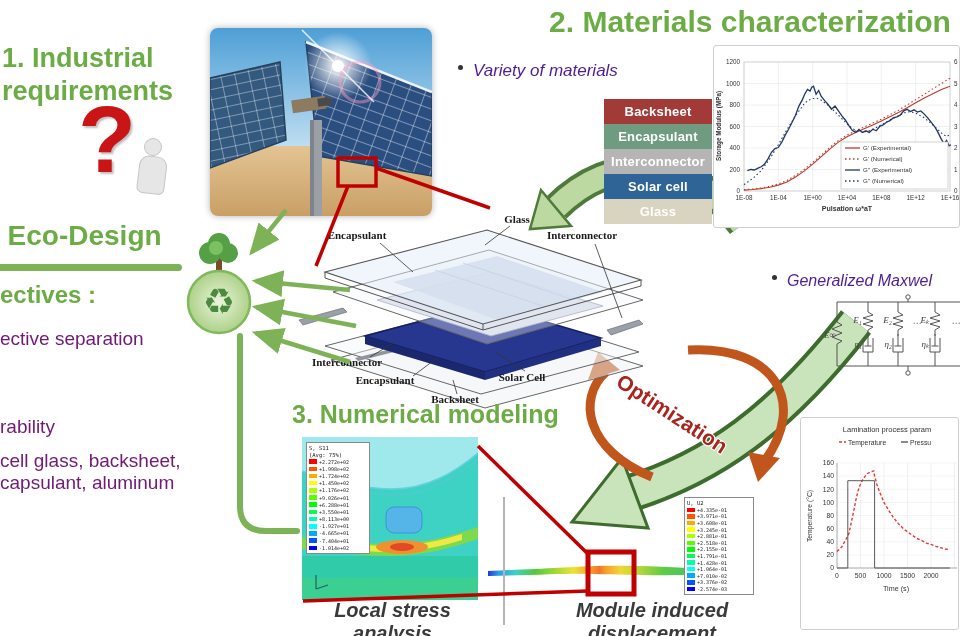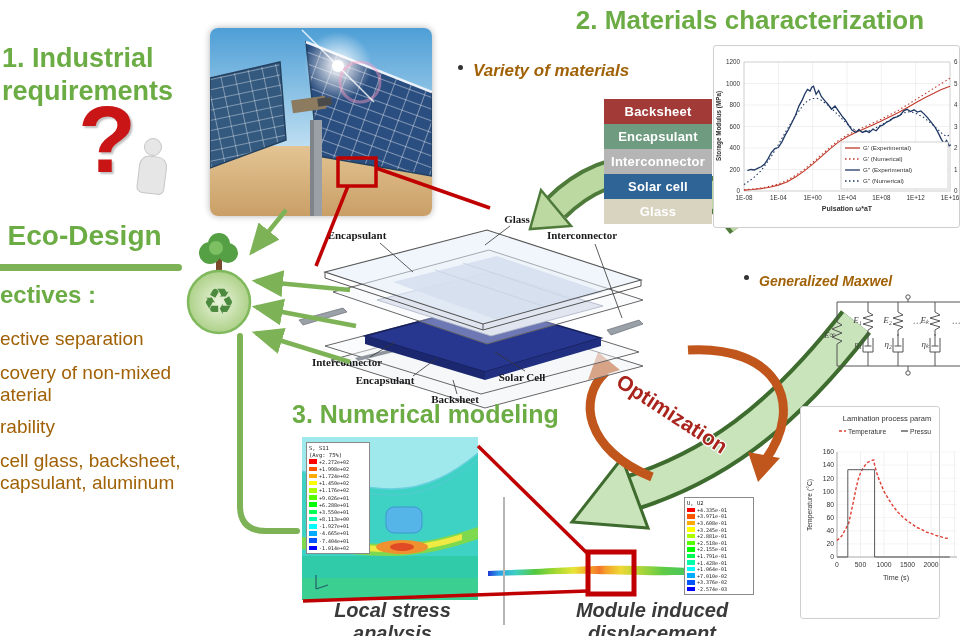--- a/index.html
+++ b/index.html
@@ -3,32 +3,32 @@
 <meta charset="utf-8">
 <style>
   html,body{margin:0;padding:0;background:#fff;}
   #page{position:relative;width:960px;height:636px;overflow:hidden;background:#fff;
         font-family:"Liberation Sans",sans-serif;}
   .abs{position:absolute;}
   .gtitle{color:#6CAC45;font-weight:bold;white-space:pre-line;}
   .nowrap{white-space:nowrap;}
   svg{display:block;}
   .bullet-dot{width:5px;height:5px;border-radius:50%;background:#333;margin:7px 10px 0 0;flex:0 0 auto;}
-  .bullet-row{display:flex;font-style:italic;font-weight:700;color:#a16207;font-size:17px;line-height:26px;}
+  .bullet-row{display:flex;font-style:italic;font-weight:400;color:#4c1d95;font-size:17px;line-height:26px;}
   .stack-row{width:108px;height:25px;display:flex;align-items:center;justify-content:center;
              color:#fff;font-size:13px;font-weight:600;letter-spacing:.2px;}
   .panel{background:#fff;border:1px solid #CFCFCF;border-radius:3px;box-sizing:border-box;}
   .fea-legend{position:absolute;background:#fff;border:1px solid #8a8a8a;padding:2px 2px;
               font-family:"DejaVu Sans Mono",monospace;color:#222;z-index:6;}
   .fea-title{font-size:5.5px;line-height:6.5px;}
   .fea-row{display:flex;align-items:center;}
   .fea-chip{display:inline-block;width:8px;height:4.5px;margin-right:2px;flex:0 0 auto;}
   .fea-val{font-size:5px;}
   .caption{font-style:italic;font-weight:600;color:#3A3A3A;font-size:20px;text-align:center;}
-  .obj-item{color:#a16207;font-size:19px;line-height:1.16;white-space:pre-line;}
+  .obj-item{color:#701a75;font-size:19px;line-height:1.16;white-space:pre-line;}
   .qmark{font-size:95px;font-weight:bold;color:#C91515;line-height:1;
          text-shadow:2px 2px 2px rgba(0,0,0,.25);}
   .person-head{width:16px;height:16px;border-radius:50%;background:#E6E6E6;border:1px solid #C6C6C6;}
   .person-body{width:26px;height:36px;border-radius:10px 10px 6px 6px;background:#E6E6E6;
                border:1px solid #C6C6C6;transform:rotate(7deg);}
   .opt-text{font-weight:bold;font-size:21px;color:#A8241C;text-align:center;transform:rotate(33deg);
             text-shadow:-1px -1px 0 #fff,1px -1px 0 #fff,-1px 1px 0 #fff,1px 1px 0 #fff;z-index:7;}
   .sep-line{width:2px;background:#B5B5B5;}
 </style>
 </head>
@@ -95,21 +95,21 @@
         <rect x="82" y="70" width="34" height="13" fill="#8C7B5E"></rect>
         <rect x="108" y="72" width="14" height="8" fill="#4A4A4A"></rect>
       </g>
       <circle cx="128" cy="38" r="34" fill="url(#sunG)"></circle>
       <circle cx="128" cy="38" r="6" fill="#FFFFFF"></circle>
       <circle cx="150" cy="54" r="20" fill="none" stroke="rgba(255,160,200,.45)" stroke-width="3"></circle>
       <line x1="92" y1="2" x2="164" y2="74" stroke="rgba(255,255,255,.8)" stroke-width="1.6"></line>
     </svg>
   </div>
 
-  <div class="abs gtitle nowrap" style="left:540px;top:5px;width:420px;text-align:center;font-size:26px;z-index:2">2. Materials characterization</div>
+  <div class="abs gtitle nowrap" style="left:540px;top:5px;width:420px;text-align:center;font-size:30px;z-index:2">2. Materials characterization</div>
   <div class="abs" style="left:458px;top:58px;z-index:2">
     <div class="bullet-row">
       <span class="bullet-dot"></span>
       <span>Variety of materials</span>
     </div>
   </div>
   <div class="abs" style="left:604px;top:99px;z-index:2">
     <div class="stack-row" id="stack-row-0" style="background: rgb(162, 59, 56);">Backsheet</div>
     <div class="stack-row" id="stack-row-1" style="background: rgb(111, 156, 128);">Encapsulant</div>
     <div class="stack-row" id="stack-row-2" style="background: rgb(181, 181, 181);">Interconnector</div>
@@ -166,21 +166,21 @@
         <text x="149" y="104" font-size="6.2" fill="#333">G' (Experimental)</text>
         <line x1="131" x2="146" y1="113" y2="113" stroke="#C0392B" stroke-width="1.3" stroke-dasharray="1.5 2.5"></line>
         <text x="149" y="115" font-size="6.2" fill="#333">G' (Numerical)</text>
         <line x1="131" x2="146" y1="124" y2="124" stroke="#1F3864" stroke-width="1.3"></line>
         <text x="149" y="126" font-size="6.2" fill="#333">G'' (Experimental)</text>
         <line x1="131" x2="146" y1="135" y2="135" stroke="#1F3864" stroke-width="1.3" stroke-dasharray="1.5 2.5"></line>
         <text x="149" y="137" font-size="6.2" fill="#333">G'' (Numerical)</text>
       </svg>
   </div>
 
-  <div class="abs bullet-row" style="left:744px;top:268px;font-size:14px;z-index:2">
+  <div class="abs bullet-row" style="left:772px;top:268px;font-size:16px;z-index:2">
     <span class="bullet-dot"></span>
     <span>Generalized Maxwel</span>
   </div>
 
   <svg class="abs" style="left:823px;top:294px;z-index:2" width="137" height="102" viewBox="0 0 137 102">
     <g stroke="#555" stroke-width="1" fill="none">
       <path d="M14,8 H137 M14,72 H137 M14,8 V28 M14,52 V72"></path>
       <path d="M14,28 L19,31 L9,35 L19,39 L9,43 L19,47 L14,50 L14,52"></path>
       <line x1="85" y1="5.2" x2="85" y2="8"></line>
         <line x1="85" y1="72" x2="85" y2="76.8"></line>
@@ -199,21 +199,21 @@
       <text x="39" y="53" text-anchor="end">η₁</text>
       <text x="69" y="29" text-anchor="end">E₂</text>
       <text x="69" y="53" text-anchor="end">η₂</text>
       <text x="89" y="32">⋯</text>
       <text x="106" y="29" text-anchor="end">Eₖ</text>
       <text x="106" y="53" text-anchor="end">ηₖ</text>
       <text x="128" y="32">⋯</text>
     </g>
   </svg>
 
-  <div class="abs panel" style="left:800px;top:406px;width:140px;height:213px;z-index:2">
+  <div class="abs panel" style="left:800px;top:417px;width:159px;height:213px;z-index:2">
     <svg id="chart-lamination" width="158" height="211" viewBox="0 0 158 211">
         <text x="86" y="14" text-anchor="middle" font-size="7.5" fill="#333">Lamination process param</text>
         <line x1="38" x2="45" y1="24" y2="24" stroke="#E03C31" stroke-width="1.4" stroke-dasharray="3 2"></line>
         <text x="47" y="26.5" font-size="6.8" fill="#333">Temperature</text>
         <line x1="100" x2="107" y1="24" y2="24" stroke="#595959" stroke-width="1.4"></line>
         <text x="109" y="26.5" font-size="6.8" fill="#333">Pressu</text>
         <line x1="36" x2="36" y1="45" y2="150" stroke="#E0E0E0" stroke-width="0.5"></line>
         <line x1="59.5" x2="59.5" y1="45" y2="150" stroke="#E0E0E0" stroke-width="0.5"></line>
         <line x1="83" x2="83" y1="45" y2="150" stroke="#E0E0E0" stroke-width="0.5"></line>
         <line x1="106.5" x2="106.5" y1="45" y2="150" stroke="#E0E0E0" stroke-width="0.5"></line>
@@ -291,22 +291,20 @@
       <text x="100" y="194">Encapsulant</text>
       <text x="237" y="191">Solar Cell</text>
       <text x="170" y="213">Backsheet</text>
     </g>
   </svg>
 
   <div class="abs gtitle nowrap" style="left:-8px;top:220px;font-size:28px;z-index:2">. Eco-Design</div>
   <div class="abs" style="left:0;top:264px;width:182px;height:7px;background:#7DB356;border-radius:0 4px 4px 0;z-index:2"></div>
   <div class="abs gtitle nowrap" style="left:0;top:281px;font-size:24px;z-index:2">ectives :</div>
   <div class="abs obj-item" style="left:0;top:328px;width:235px;z-index:2">ective separation</div>
-  <div class="abs obj-item" style="left:0;top:362px;width:235px;z-index:2">covery of non-mixed
-aterial</div>
   <div class="abs obj-item" style="left:0;top:416px;width:235px;z-index:2">rability</div>
   <div class="abs obj-item" style="left:0;top:450px;width:240px;z-index:2">cell glass, backsheet,
 capsulant, aluminum</div>
 
   <svg class="abs" style="left:183px;top:228px;z-index:2" width="72" height="108" viewBox="0 0 72 108">
     <rect x="33" y="30" width="6" height="16" fill="#7A4A2B"></rect>
     <circle cx="27" cy="25" r="11" fill="#55A044"></circle>
     <circle cx="45" cy="25" r="10" fill="#55A044"></circle>
     <circle cx="36" cy="16" r="11" fill="#55A044"></circle>
     <circle cx="33" cy="20" r="7" fill="#7CC063"></circle>

